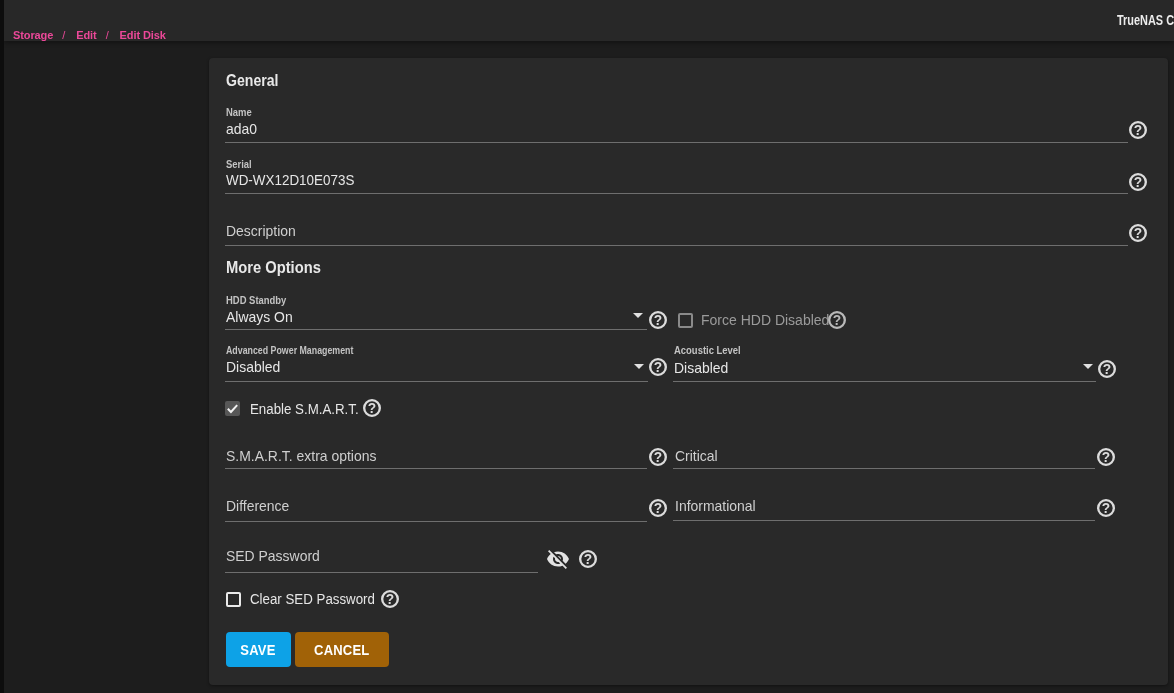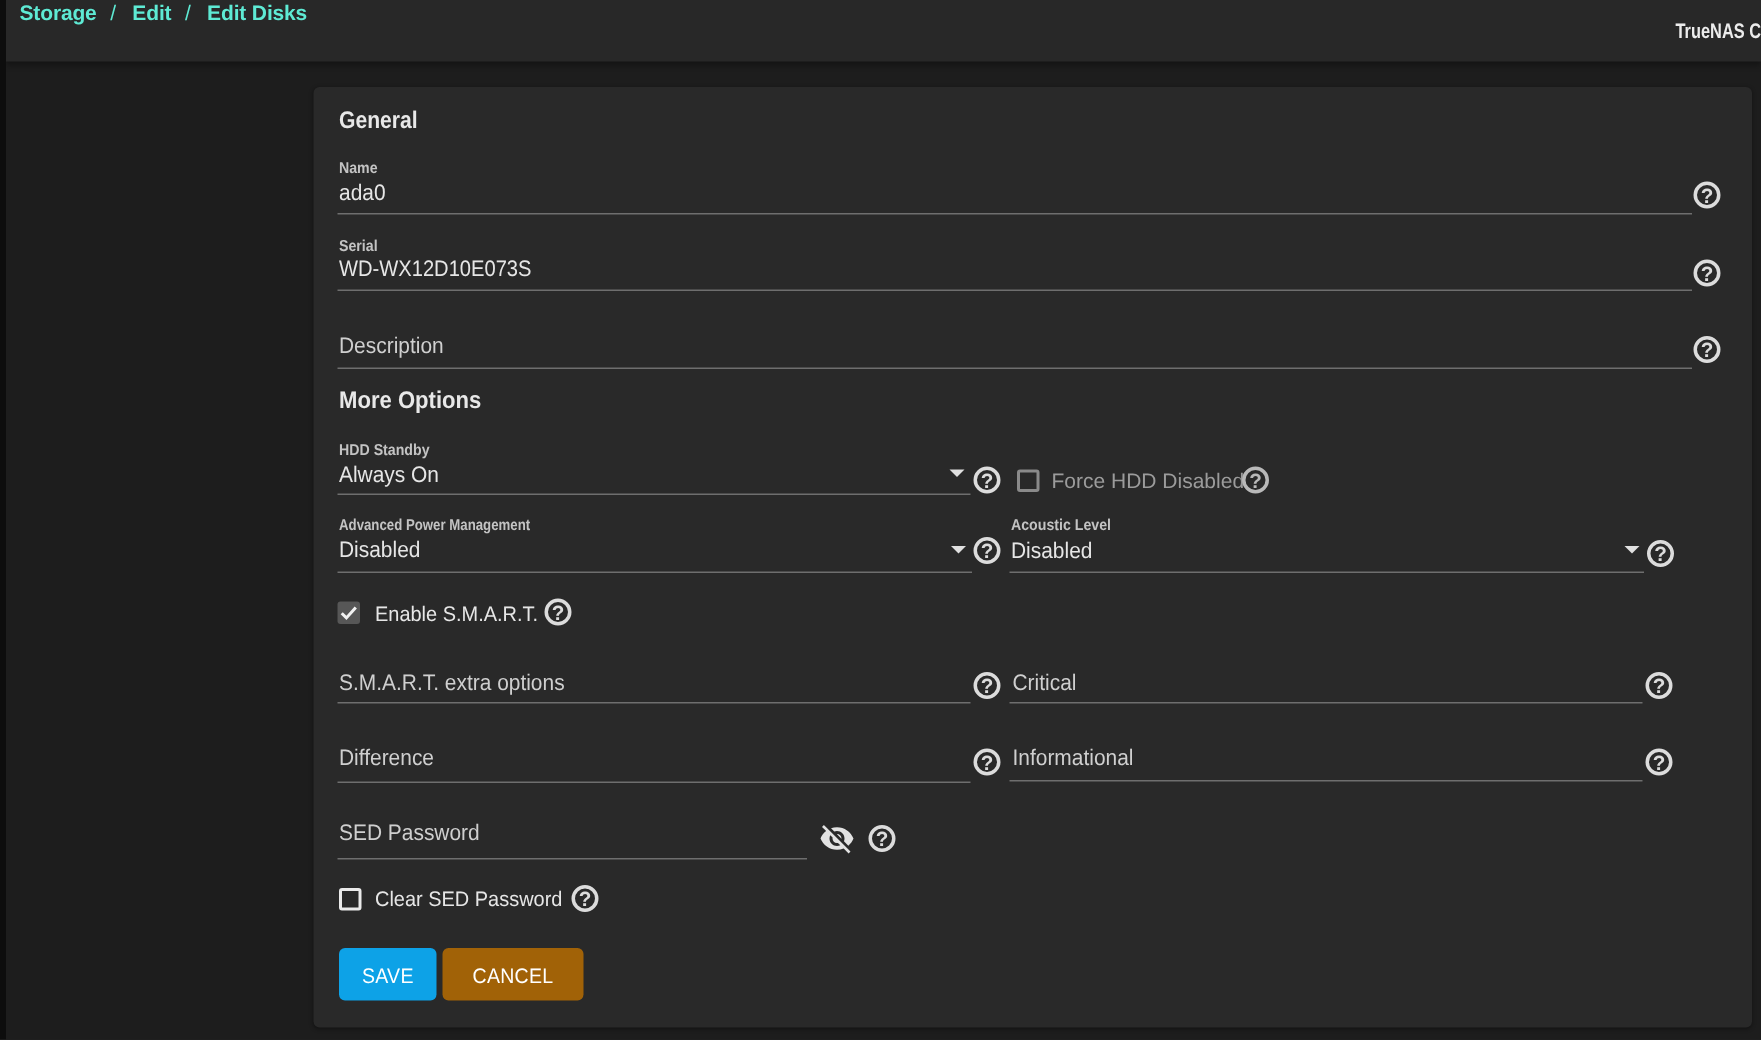--- a/index.html
+++ b/index.html
@@ -1,34 +1,34 @@
 <!DOCTYPE html>
 <html><head><meta charset="utf-8"><style>
 * {margin:0;padding:0;box-sizing:border-box}
 html,body {width:1174px;height:693px;overflow:hidden;background:#1d1d1d}
 body {position:relative;font-family:"Liberation Sans",sans-serif}
 #page {position:absolute;left:0;top:0;width:1174px;height:693px}
 #strip {position:absolute;left:0;top:0;width:4px;height:693px;background:#0d0d0d;z-index:5}
 #topbar {position:absolute;left:4px;top:0;width:1170px;height:41px;background:#282828;box-shadow:0 2px 4px rgba(0,0,0,.35)}
-#crumb {position:absolute;left:9px;top:0;height:41px;display:flex;align-items:flex-start;font-size:14px;font-weight:bold;color:#5eead4;letter-spacing:-.1px}
+#crumb {position:absolute;left:9px;top:0;height:41px;display:flex;align-items:flex-end;font-size:11px;font-weight:bold;color:#ec4899;letter-spacing:-.1px}
 #crumb .sl {margin:0 11px 0 9px;font-weight:normal}
 #tn {position:absolute;left:1113px;top:0;height:41px;line-height:41px;font-size:14px;font-weight:bold;color:#ececec;white-space:nowrap;transform:scaleX(.78);transform-origin:0 50%}
 #card {position:absolute;left:209px;top:57.5px;width:959px;height:627.5px;background:#292929;border-radius:4px;box-shadow:0 1px 3px rgba(0,0,0,.4)}
-.btn {position:absolute;top:632px;height:35px;border-radius:4px;color:#fff;font-size:14px;font-weight:normal;display:flex;align-items:center;justify-content:center;letter-spacing:.2px}
+.btn {position:absolute;top:632px;height:35px;border-radius:4px;color:#fff;font-size:14px;font-weight:bold;display:flex;align-items:center;justify-content:center;letter-spacing:.2px}
 .btn span {transform:scaleX(.93)}
 </style></head><body>
 <div id="page">
 <div id="strip"></div>
 <div id="topbar">
 <div id="crumb">
         <span>Storage</span>
         <span class="sl">/</span>
         <span>Edit</span>
         <span class="sl">/</span>
-        <span>Edit Disks</span>
+        <span>Edit Disk</span>
       </div>
 <div id="tn">TrueNAS CORE</div>
 </div>
 <div id="card"></div>
 <div style="position:absolute;left:226px;top:72.6px;font-size:16px;line-height:1;color:#e8e8e8;font-weight:bold;transform:scaleX(0.88);transform-origin:0 50%;white-space:nowrap">General</div>
 <div style="position:absolute;left:226px;top:106.8px;font-size:10.5px;line-height:1;color:#c3c3c3;font-weight:bold;transform:scaleX(0.9);transform-origin:0 50%;white-space:nowrap">Name</div>
 <div style="position:absolute;left:225.5px;top:120.5px;font-size:15px;line-height:1;color:#e6e6e6;font-weight:normal;transform:scaleX(0.93);transform-origin:0 50%;white-space:nowrap">ada0</div>
 <div style="position:absolute;left:225px;top:142px;width:903px;height:1px;background:#6e6e6e"></div>
 <div style="position:absolute;left:1127.8px;top:120.0px;width:20px;height:20px"><svg viewBox="0 0 24 24" width="20" height="20">
         <circle cx="12" cy="12" r="9.4" fill="none" stroke="#dcdcdc" stroke-width="2.8"></circle>

